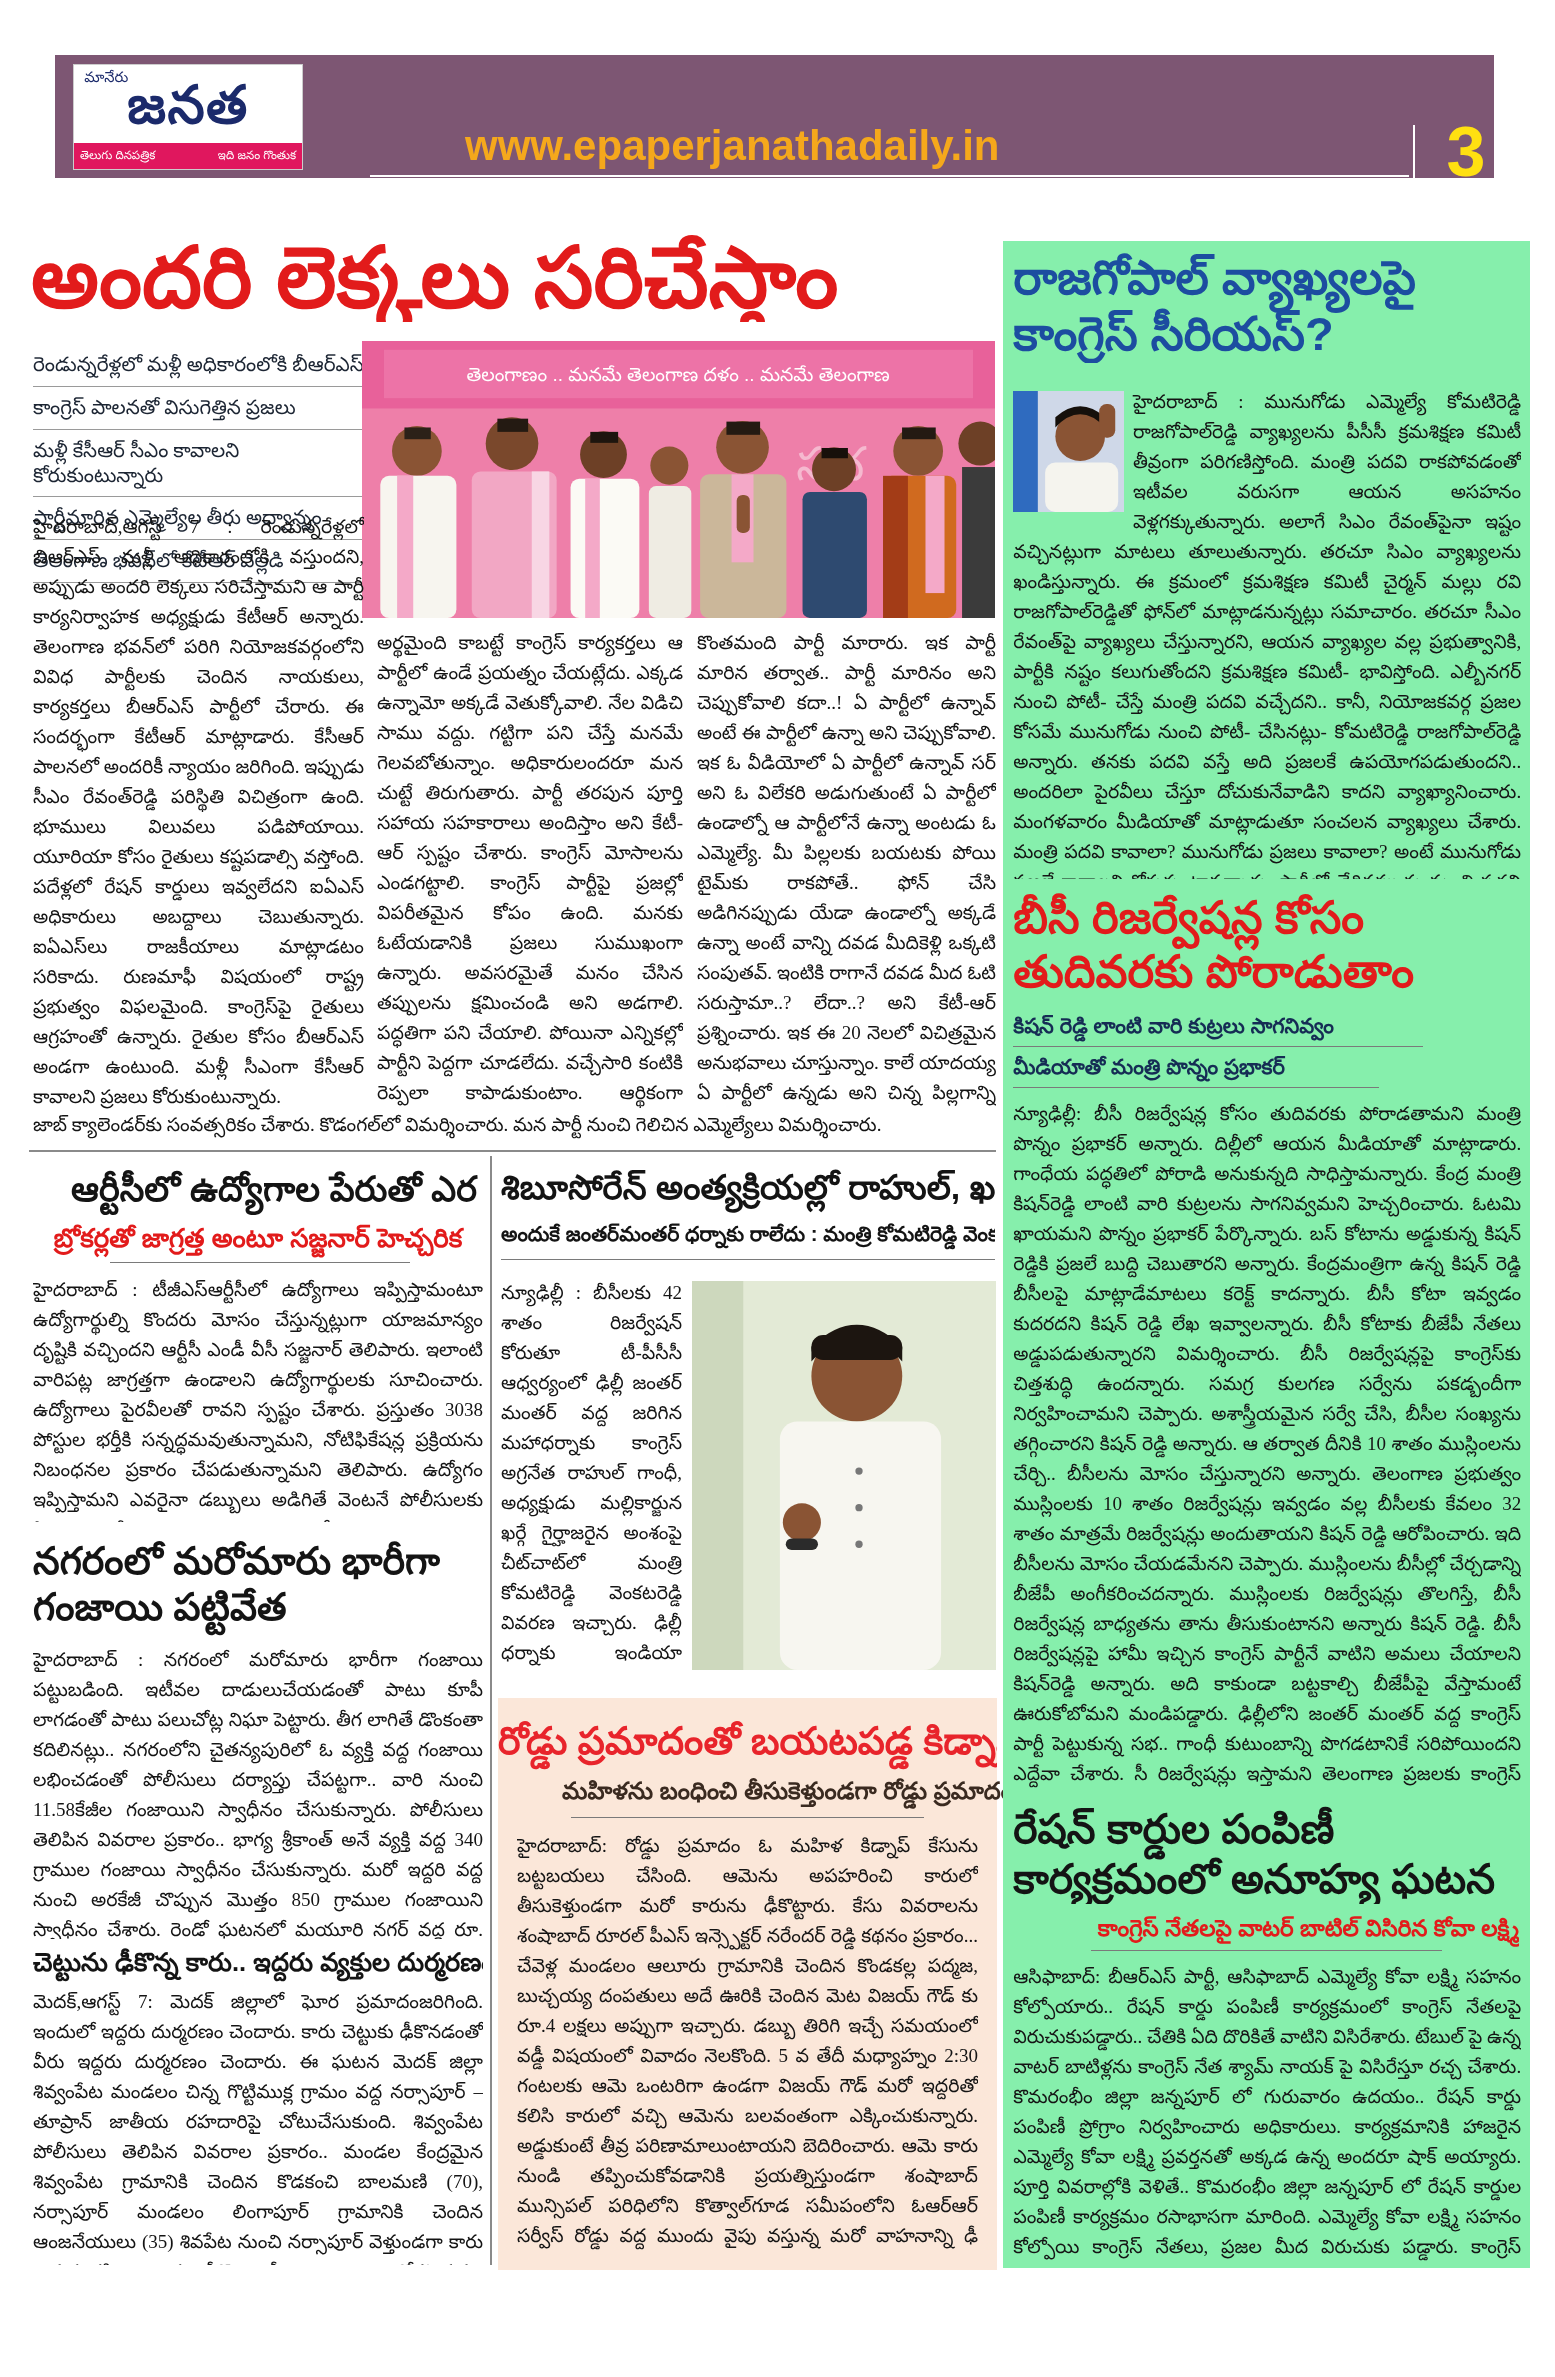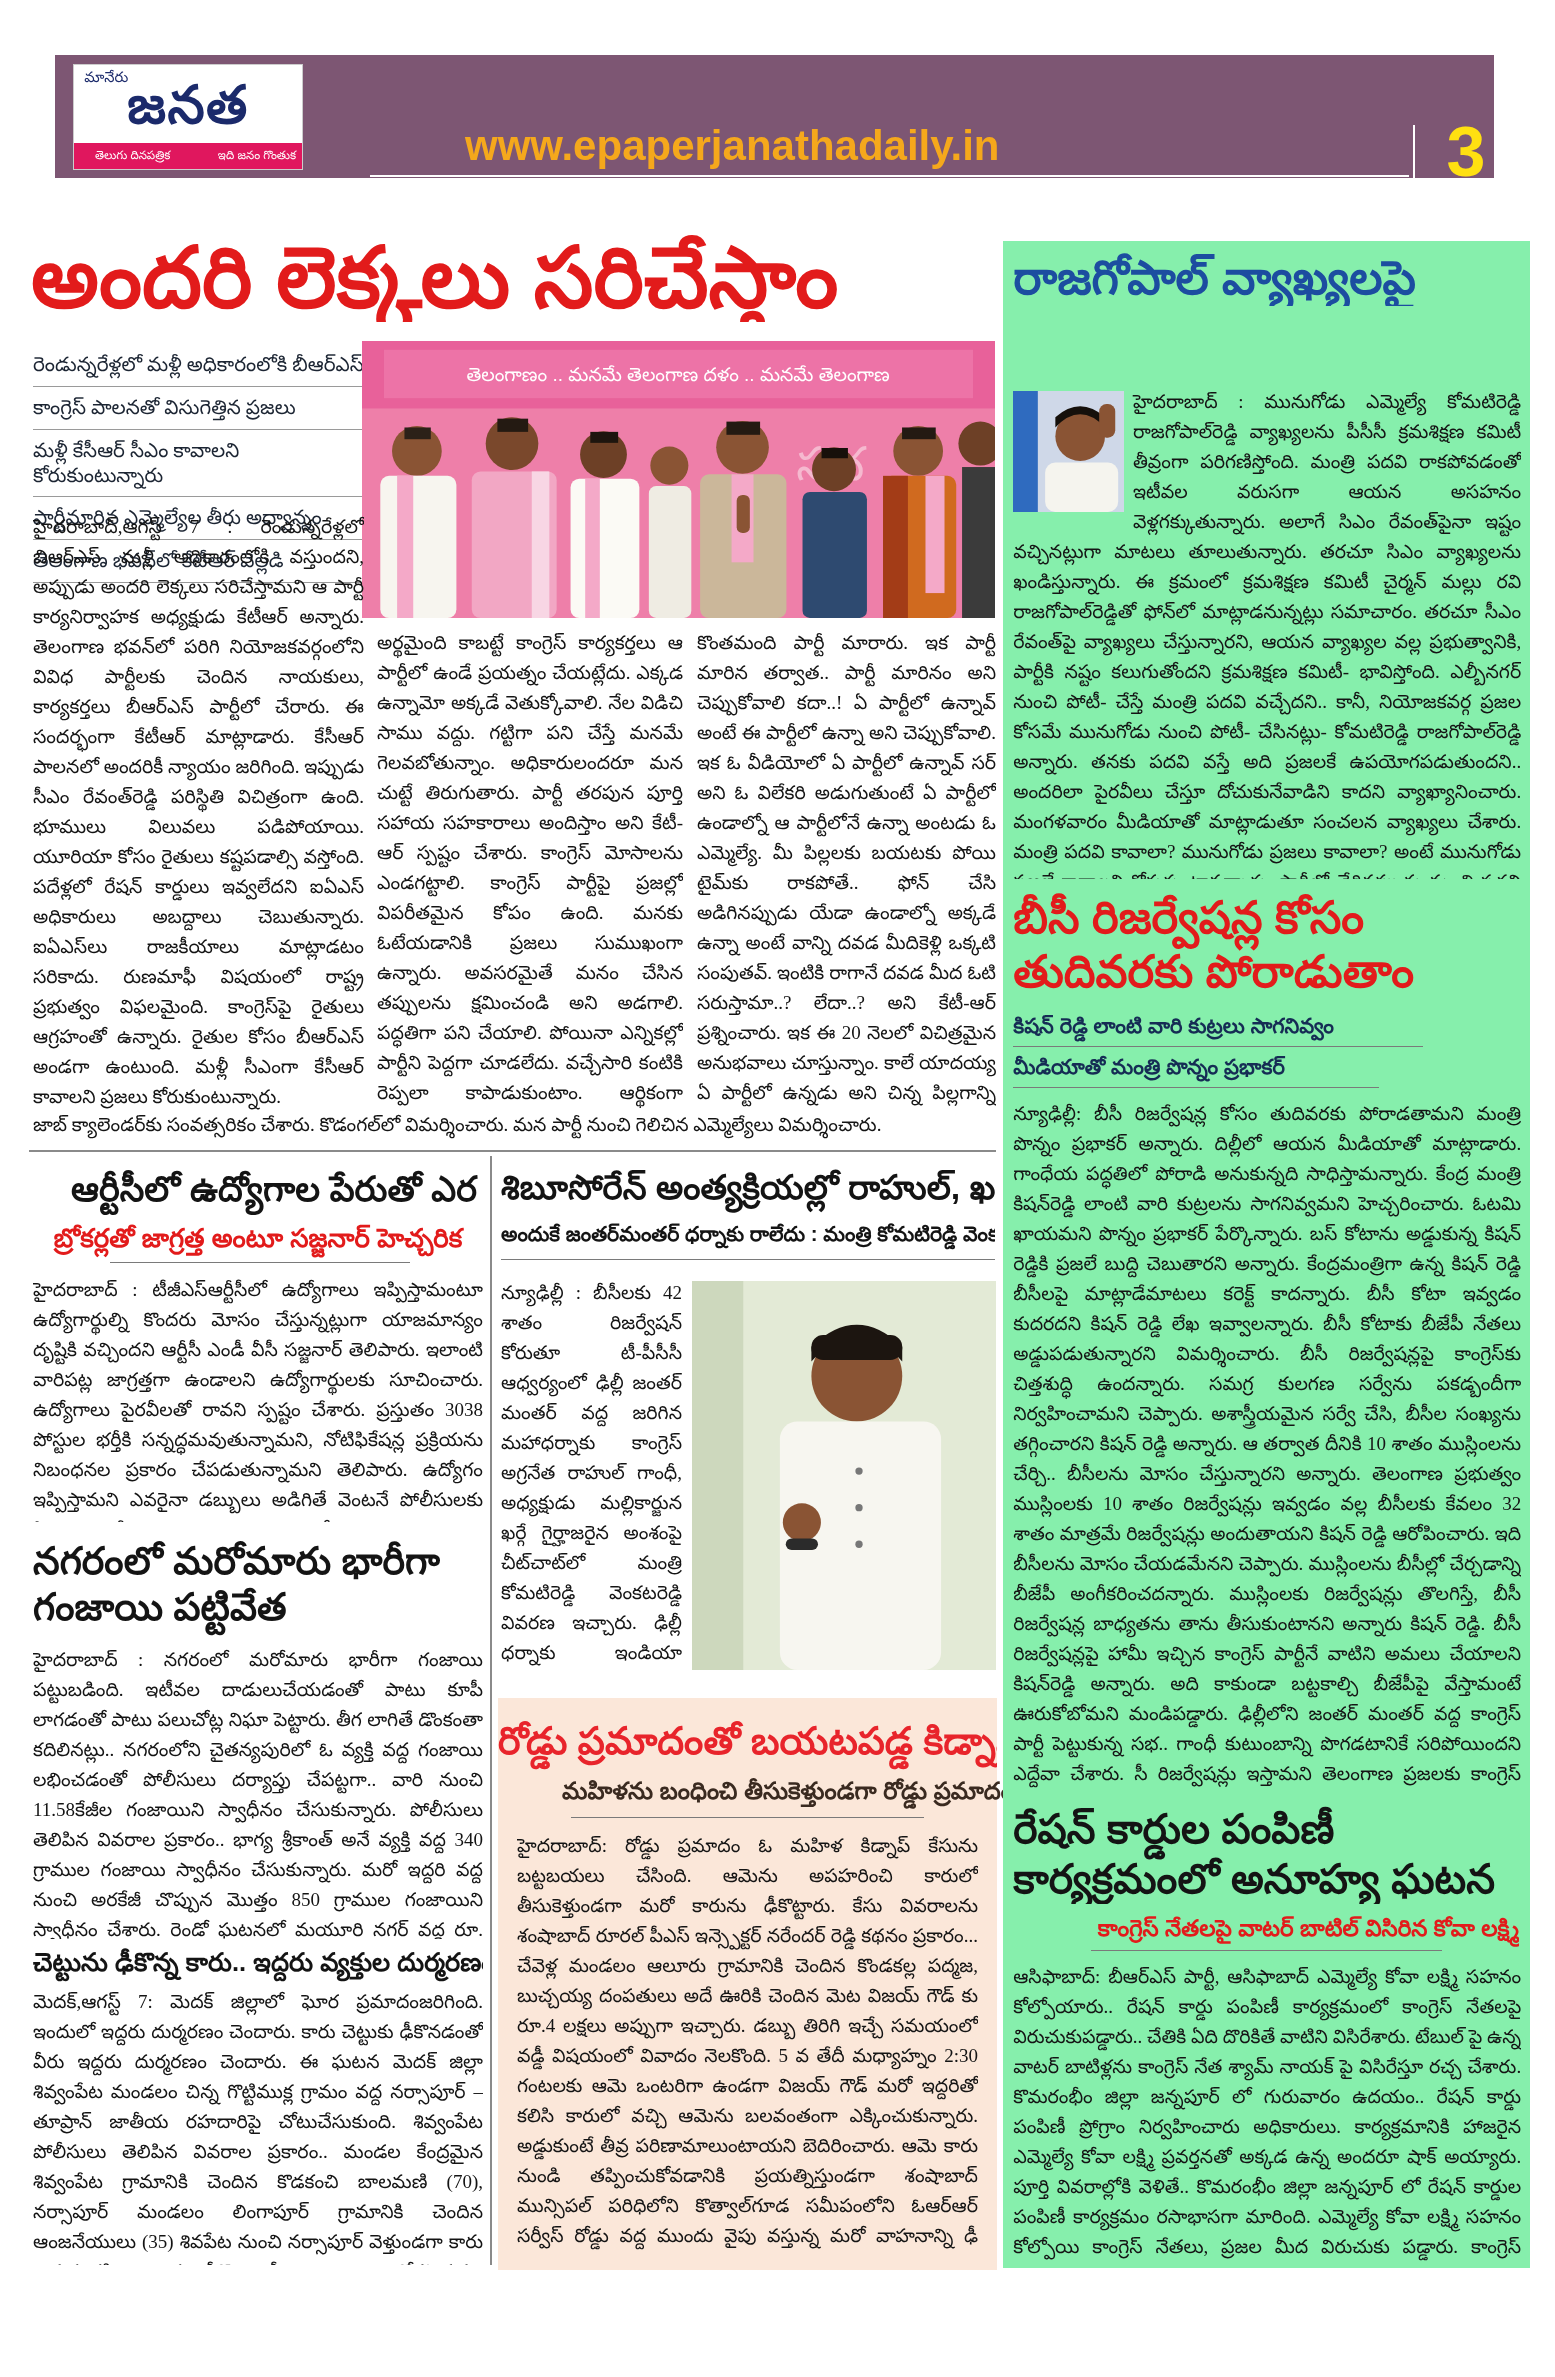--- a/index.html
+++ b/index.html
@@ -6,21 +6,21 @@
   #page{position:relative;width:1556px;height:2377px;background:#ffffff;overflow:hidden;
         font-family:"Liberation Serif", serif;color:#111;}
   .abs{position:absolute;}
   
   #banner{left:55px;top:55px;width:1439px;height:123px;background:#7d5673;}
   #logo-box{left:73px;top:64px;width:228px;height:104px;background:#ffffff;border:0.7px solid #cccccc;}
   #logo-top{left:10.2px;top:4.4px;font-family:"Liberation Sans",sans-serif;font-size:14.6px;font-weight:normal;color:#1b2a6b;}
   #logo-main{left:0;top:13px;width:228px;text-align:center;font-family:"Liberation Sans",sans-serif;
              font-size:53px;font-weight:900;color:#1b2a6b;letter-spacing:1.5px;line-height:1.0;}
   #logo-strip{left:0;top:78px;width:228px;height:26px;background:#e0175e;display:flex;align-items:center;justify-content:space-between;}
-  .logo-strip-txt{font-family:"Liberation Sans",sans-serif;font-size:11.7px;color:#ffffff;padding:0 5.9px;white-space:nowrap;margin-left:15px;}
+  .logo-strip-txt{font-family:"Liberation Sans",sans-serif;font-size:11.7px;color:#ffffff;padding:0 5.9px;white-space:nowrap;}
   #hdr-url{left:410px;top:67px;width:907px;font-family:"Liberation Sans",sans-serif;font-size:42px;font-weight:bold;
            color:#f5a81c;white-space:nowrap;}
   #hdr-line{left:315px;top:120px;width:1039px;height:2.2px;background:#ffffff;}
   #hdr-date{left:732px;top:130px;width:366px;text-align:center;font-family:"Liberation Sans",sans-serif;
             font-size:25px;font-weight:bold;color:#ffffff;white-space:nowrap;}
   #hdr-vline{left:1358px;top:70px;width:2.2px;height:95px;background:#ffffff;}
   #hdr-page{left:1367px;top:57px;width:88px;text-align:center;font-family:"Liberation Sans",sans-serif;
             font-size:70px;font-weight:900;color:#ffe011;}
   
   #main-headline{left:31px;top:233px;width:966px;font-family:"Liberation Sans",sans-serif;
@@ -211,20 +211,21 @@
     <div class="abs" id="kid-headline">రోడ్డు ప్రమాదంతో బయటపడ్డ కిడ్నాప్</div>
     <div class="abs" id="kid-subhead">మహిళను బంధించి తీసుకెళ్తుండగా రోడ్డు ప్రమాదం</div>
     <div class="abs thin" id="kid-rule"></div>
     <div class="abs bodytxt" id="kid-body">హైదరాబాద్: రోడ్డు ప్రమాదం ఓ మహిళ కిడ్నాప్ కేసును బట్టబయలు చేసింది. ఆమెను అపహరించి కారులో తీసుకెళ్తుండగా మరో కారును ఢీకొట్టారు. కేసు వివరాలను శంషాబాద్ రూరల్ పీఎస్ ఇన్స్పెక్టర్ నరేందర్ రెడ్డి కథనం ప్రకారం... చేవెళ్ల మండలం ఆలూరు గ్రామానికి చెందిన కొండకల్ల పద్మజ, బుచ్చయ్య దంపతులు అదే ఊరికి చెందిన మెట విజయ్ గౌడ్ కు రూ.4 లక్షలు అప్పుగా ఇచ్చారు. డబ్బు తిరిగి ఇచ్చే సమయంలో వడ్డీ విషయంలో వివాదం నెలకొంది. 5 వ తేదీ మధ్యాహ్నం 2:30 గంటలకు ఆమె ఒంటరిగా ఉండగా విజయ్ గౌడ్ మరో ఇద్దరితో కలిసి కారులో వచ్చి ఆమెను బలవంతంగా ఎక్కించుకున్నారు. అడ్డుకుంటే తీవ్ర పరిణామాలుంటాయని బెదిరించారు. ఆమె కారు నుండి తప్పించుకోవడానికి ప్రయత్నిస్తుండగా శంషాబాద్ మున్సిపల్ పరిధిలోని కొత్వాల్‌గూడ సమీపంలోని ఓఆర్ఆర్ సర్వీస్ రోడ్డు వద్ద ముందు వైపు వస్తున్న మరో వాహనాన్ని ఢీ కొట్టింది. ఫలితంగా పద్మజ తలపై, శరీరంలోని ఇతర భాగాలపై గాయాలయ్యాయి. వెంటనే ఎయిర్ పోర్ట్ పోలీసు సిబ్బంది వారిని మెరుగైన చికిత్స కోసం శంషాబాద్‌లోని ఆసుపత్రికి తరలించారు. పైన పేర్కొన్న ముగ్గురు వ్యక్తులు ఆమెను కిడ్నాప్ చేయడానికి ఉద్దేశపూర్వకంగా ప్లాన్ చేసి వెంబడించారు. బాధితురాలు ఫిర్యాదు మేరకు పోలీసులు కేసు దర్యాప్తు చేస్తున్నారు.</div>
   </div>
 
   <div class="abs" id="sidebar">
 
     <div class="sb" id="sb1-headline">
       <div>రాజగోపాల్ వ్యాఖ్యలపై</div>
+      <div>కాంగ్రెస్ సీరియస్?</div>
     </div>
     <div class="sb bodytxt" id="sb1-body">
       <svg id="rajagopal-photo" viewBox="0 0 152 166" preserveAspectRatio="none">
         <rect x="0" y="0" width="152" height="166" fill="#cfd8e8"></rect>
         <rect x="0" y="0" width="34" height="166" fill="#2f6bbf"></rect>
         <circle cx="92" cy="62" r="34" fill="#8a5434"></circle>
         <path d="M58 50 Q92 14 126 50 L126 36 Q92 6 58 36 Z" fill="#15100b"></path>
         <rect x="118" y="18" width="22" height="46" rx="10" fill="#8a5434"></rect>
         <rect x="44" y="98" width="100" height="68" rx="14" fill="#f5f4ee"></rect>
       </svg>

